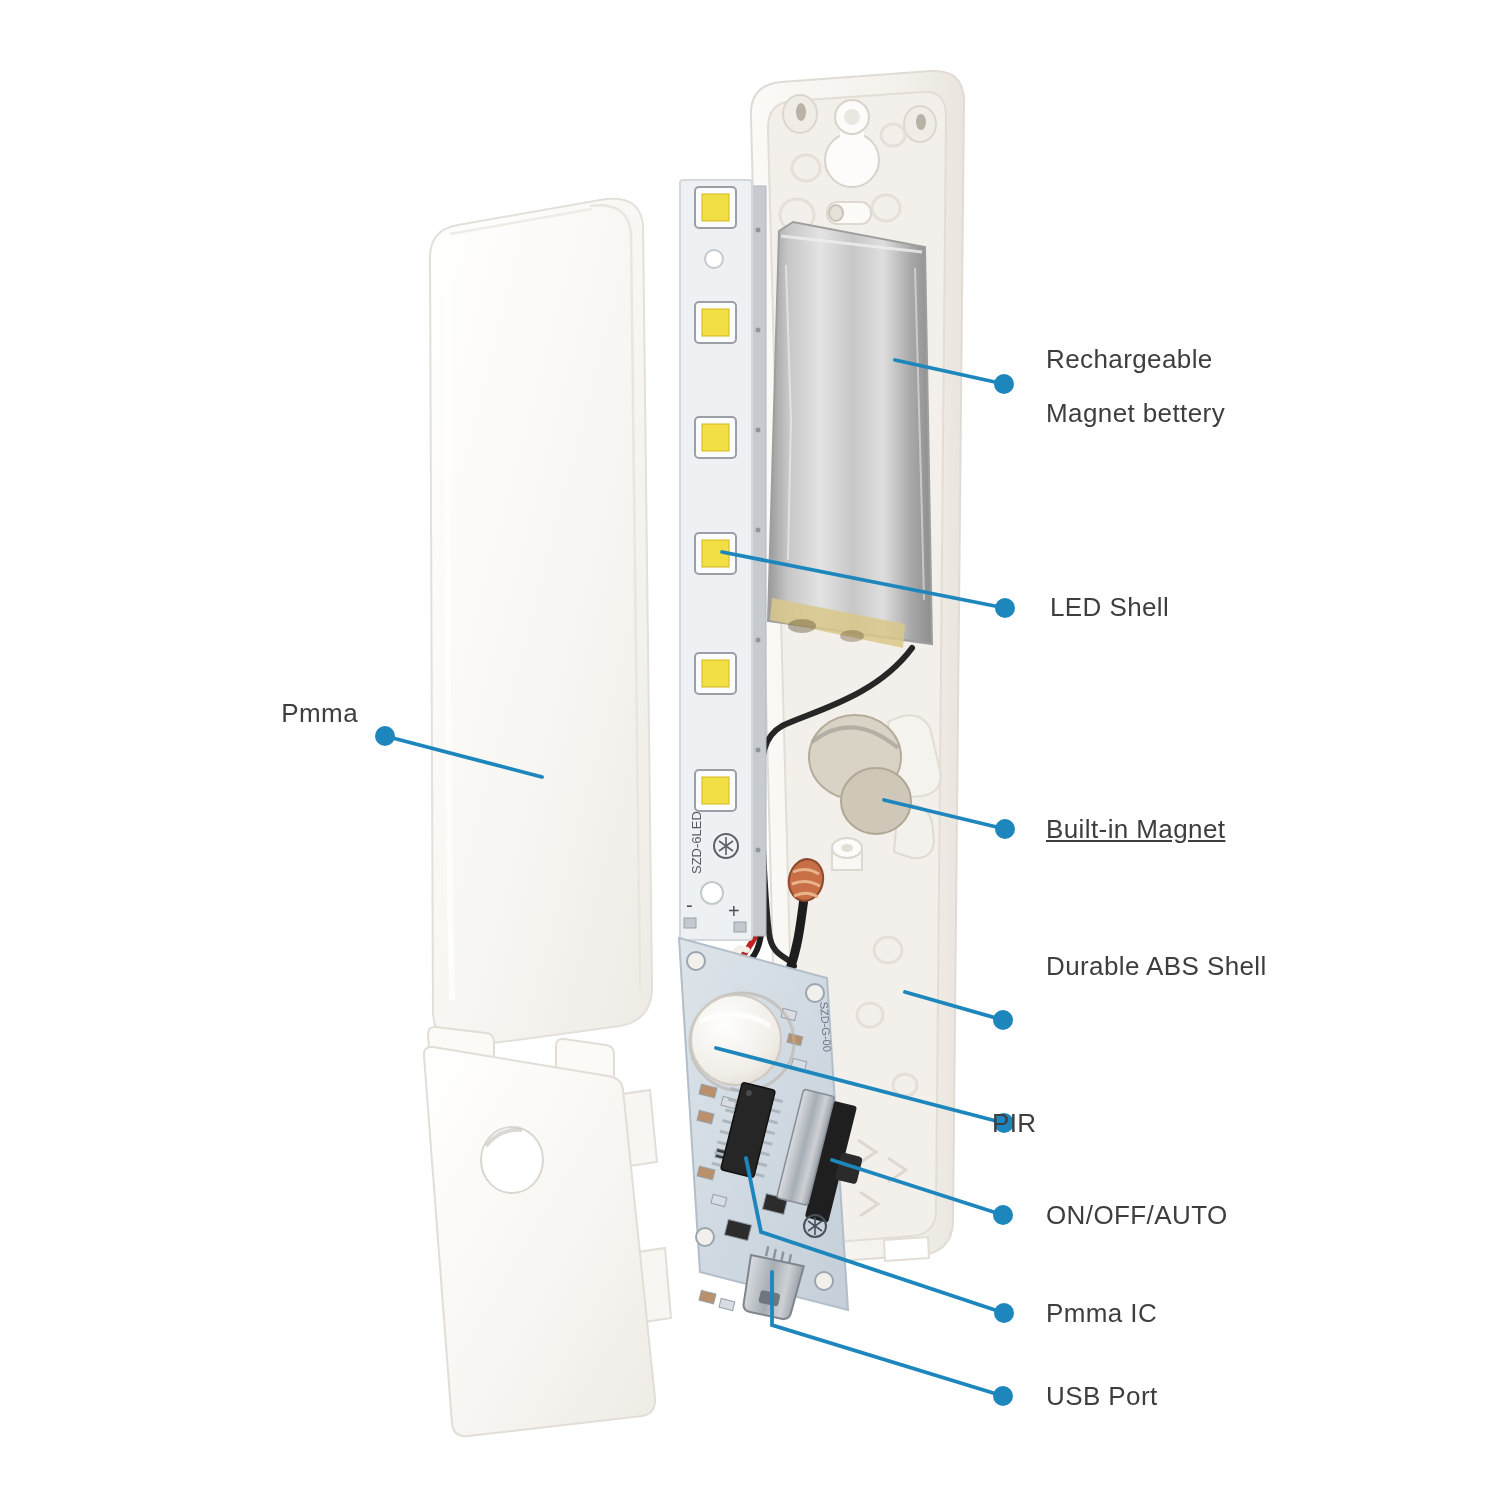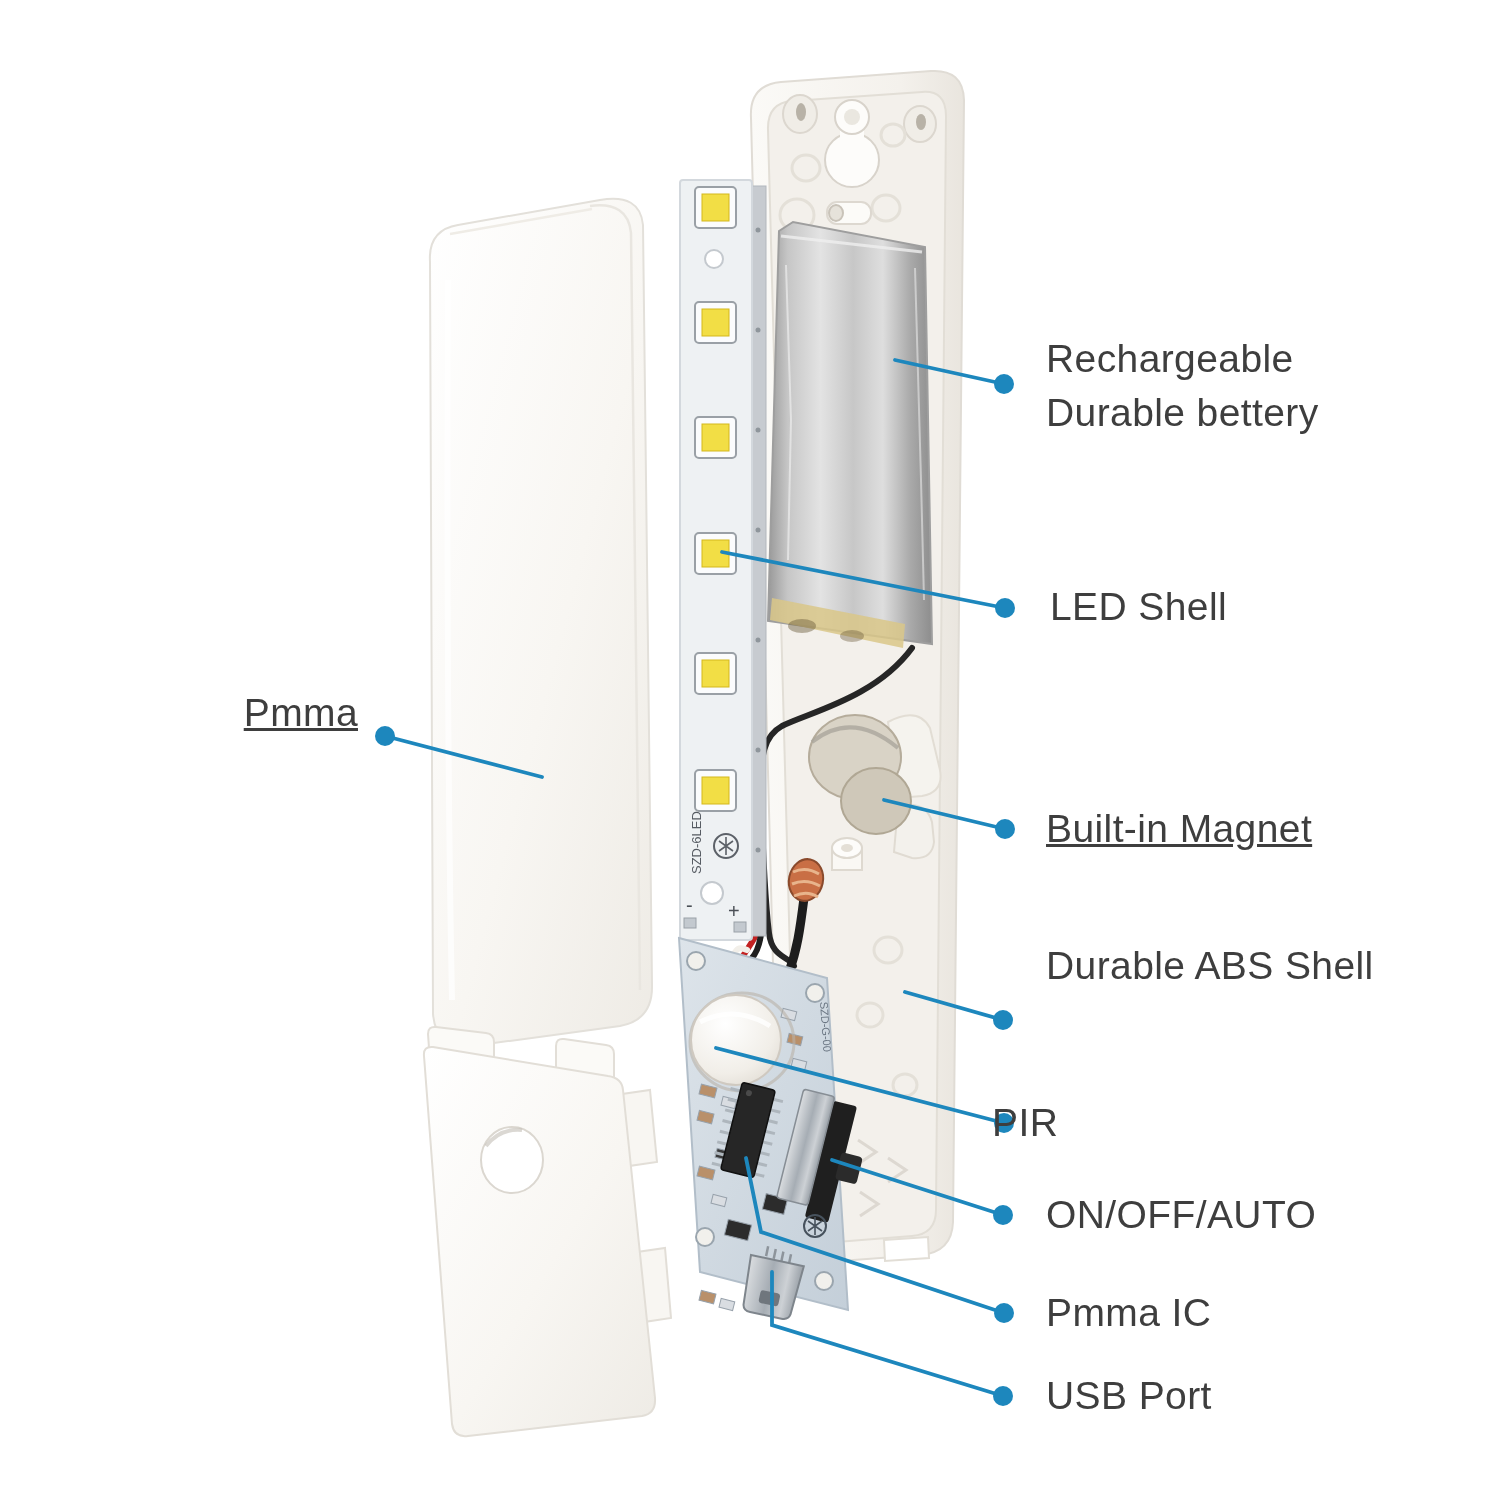--- a/index.html
+++ b/index.html
@@ -1,22 +1,22 @@
 <!DOCTYPE html>
 <html><head>
 <meta charset="utf-8">
 <style>
   html,body{margin:0;padding:0;background:#ffffff;}
   #canvas{position:relative;width:1500px;height:1500px;background:#ffffff;overflow:hidden;
           font-family:"Liberation Sans","DejaVu Sans",sans-serif;}
   #art{position:absolute;left:0;top:0;}
-  .lbl{position:absolute;font-size:39px;font-weight:400;color:#3e3e3e;letter-spacing:.4px;
+  .lbl{position:absolute;font-size:26px;font-weight:400;color:#3e3e3e;letter-spacing:.4px;
        line-height:52px;white-space:nowrap;}
   .lbl.two{line-height:54px;}
-  .lbl.right-align{text-align:right;text-decoration:underline;}
+  .lbl.right-align{text-align:right;}
   .lbl span{display:block;}
 </style>
 </head>
 <body>
 
 <div id="canvas">
 
 <svg id="art" width="1500" height="1500" viewBox="0 0 1500 1500">
   <defs>
     <linearGradient id="g_shade" x1="0" y1="0" x2="1" y2="1">
@@ -304,21 +304,21 @@
     <circle cx="385" cy="736" r="10"></circle>
   </g>
 </svg>
 
 <div class="lbl two right-align" style="top:686px; right:1142px;">
   <span>Pmma</span>
 </div>
 
 <div class="lbl two" style="left:1046px; top:332px;">
   <span>Rechargeable</span>
-  <span>Durable bettery</span>
+  <span>Magnet bettery</span>
 </div>
 
 <div class="lbl" style="left:1050px; top:581px;">LED Shell</div>
 
 <div class="lbl" style="left:1046px; top:803px;text-decoration:underline;">Built-in Magnet</div>
 
 <div class="lbl" style="left:1046px; top:940px;">Durable ABS Shell</div>
 
 <div class="lbl" style="left:992px; top:1097px;">PIR</div>
 

